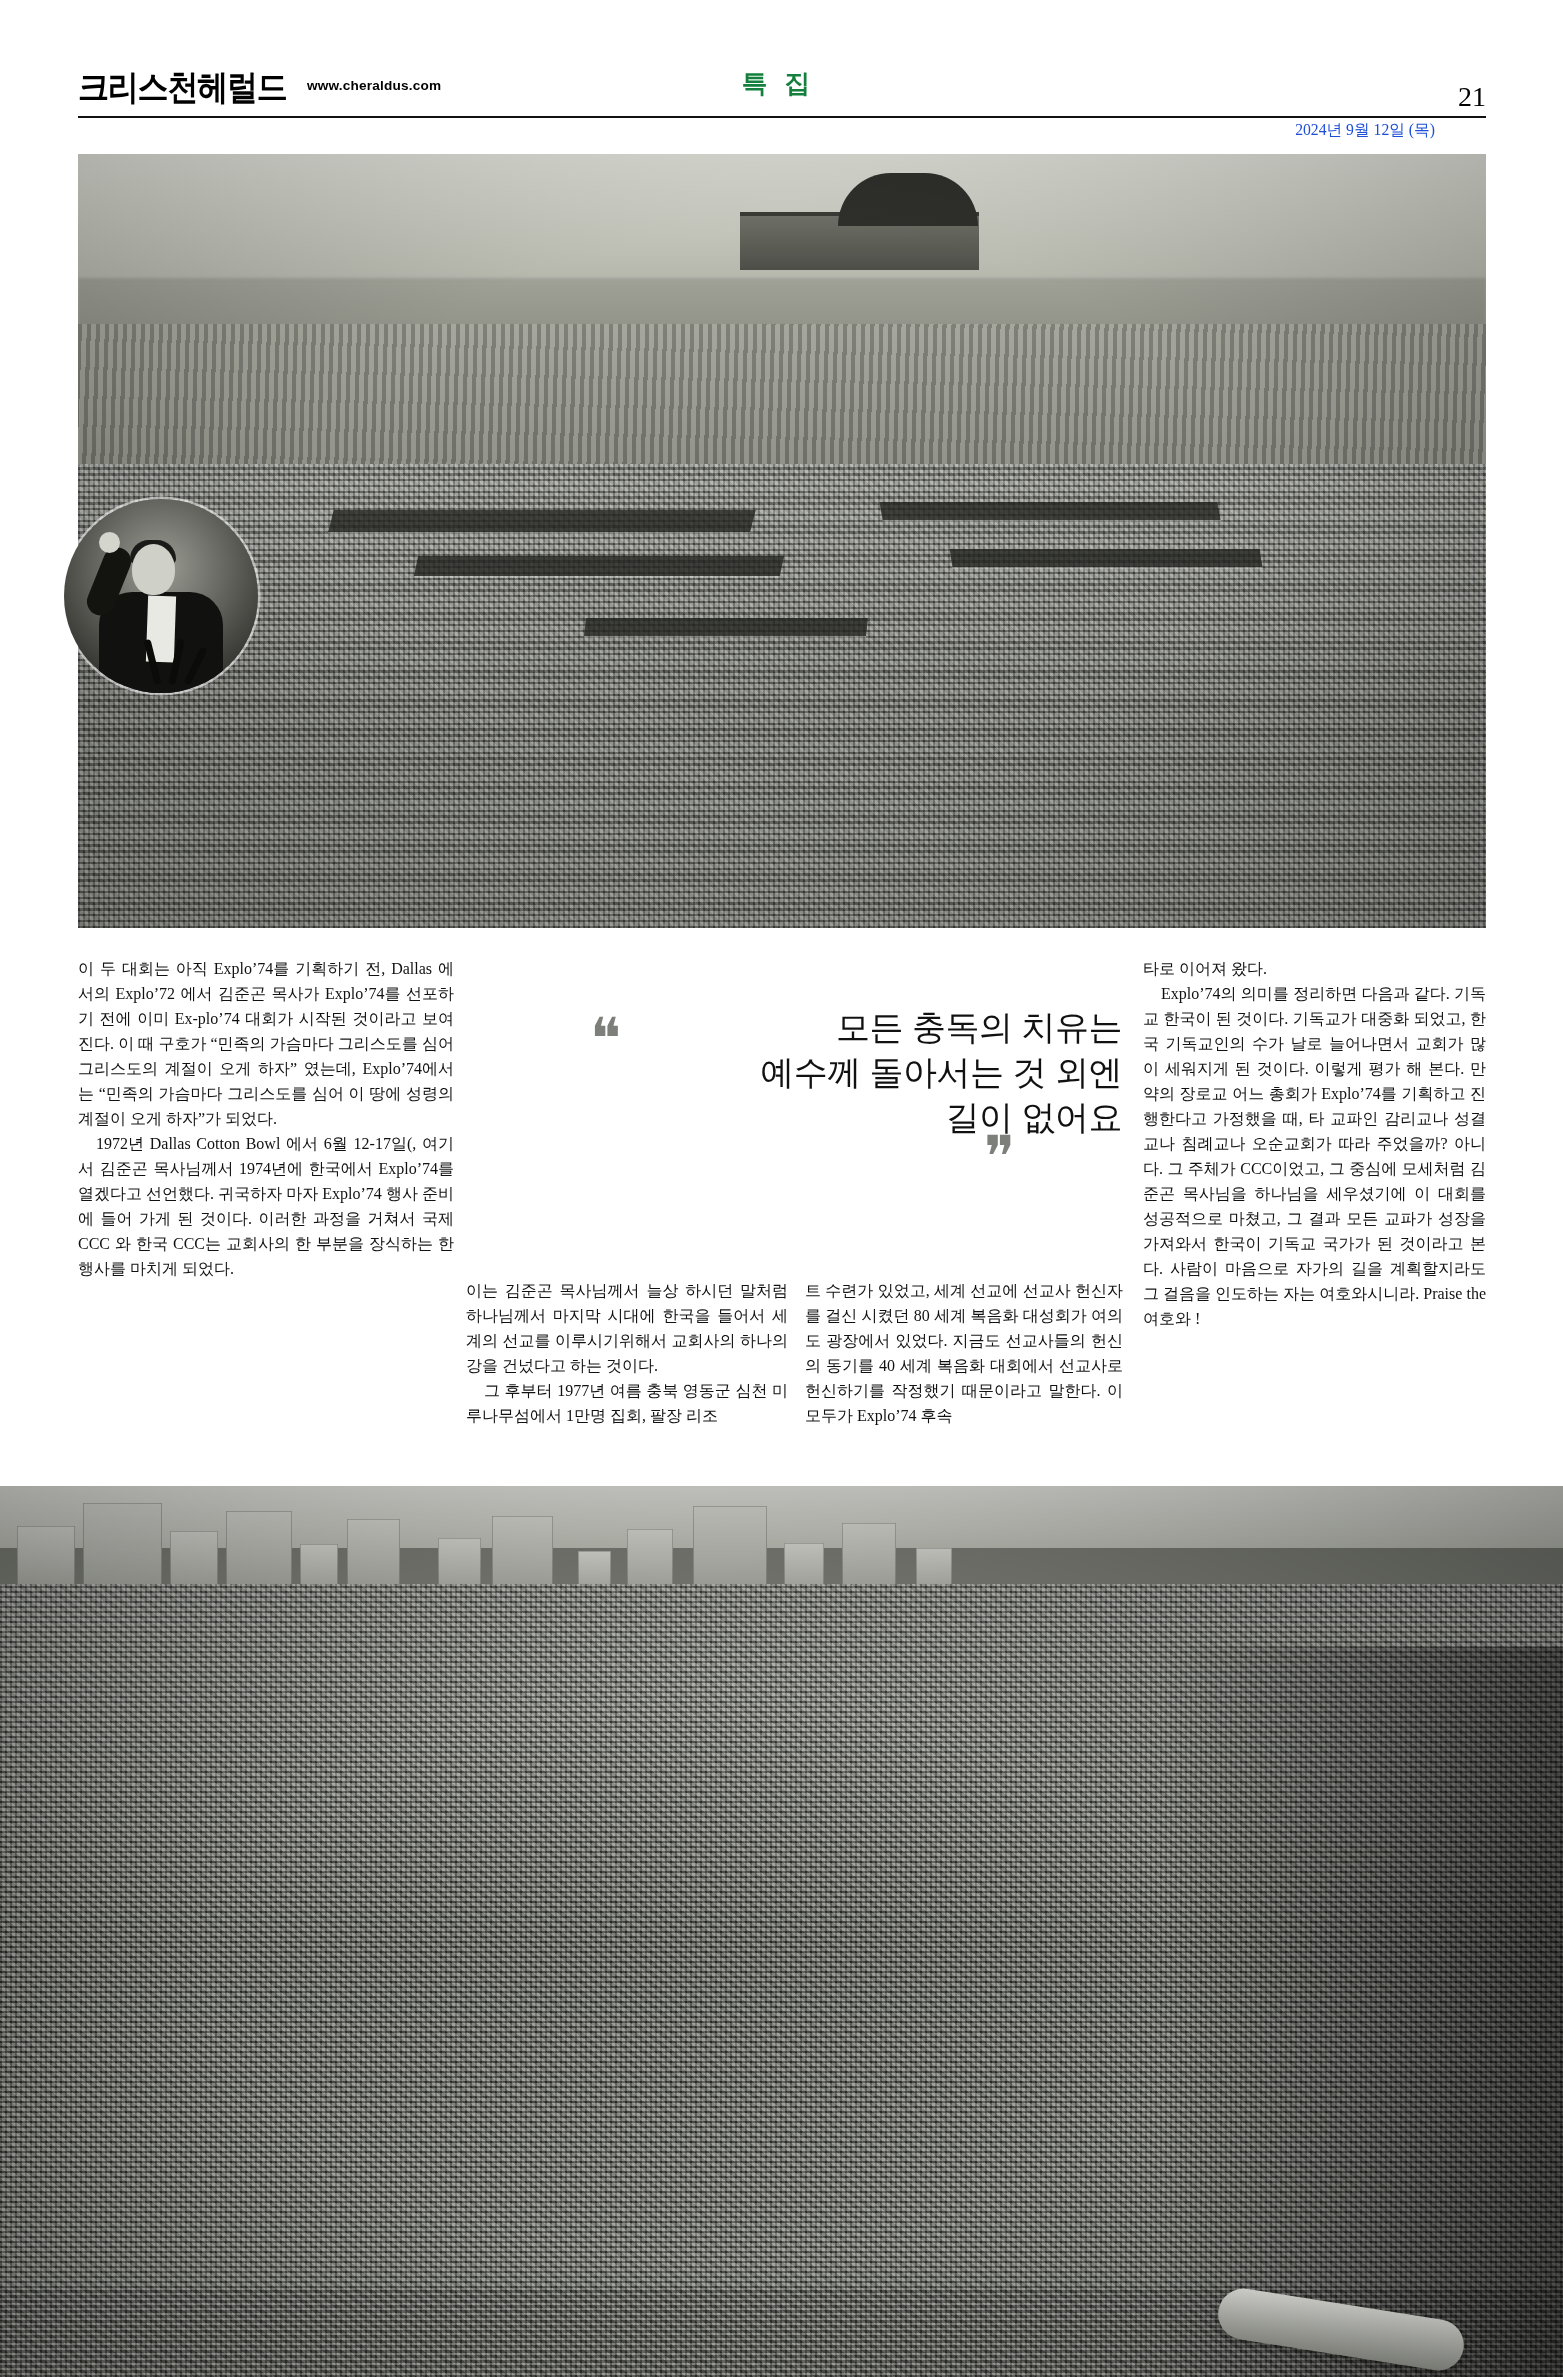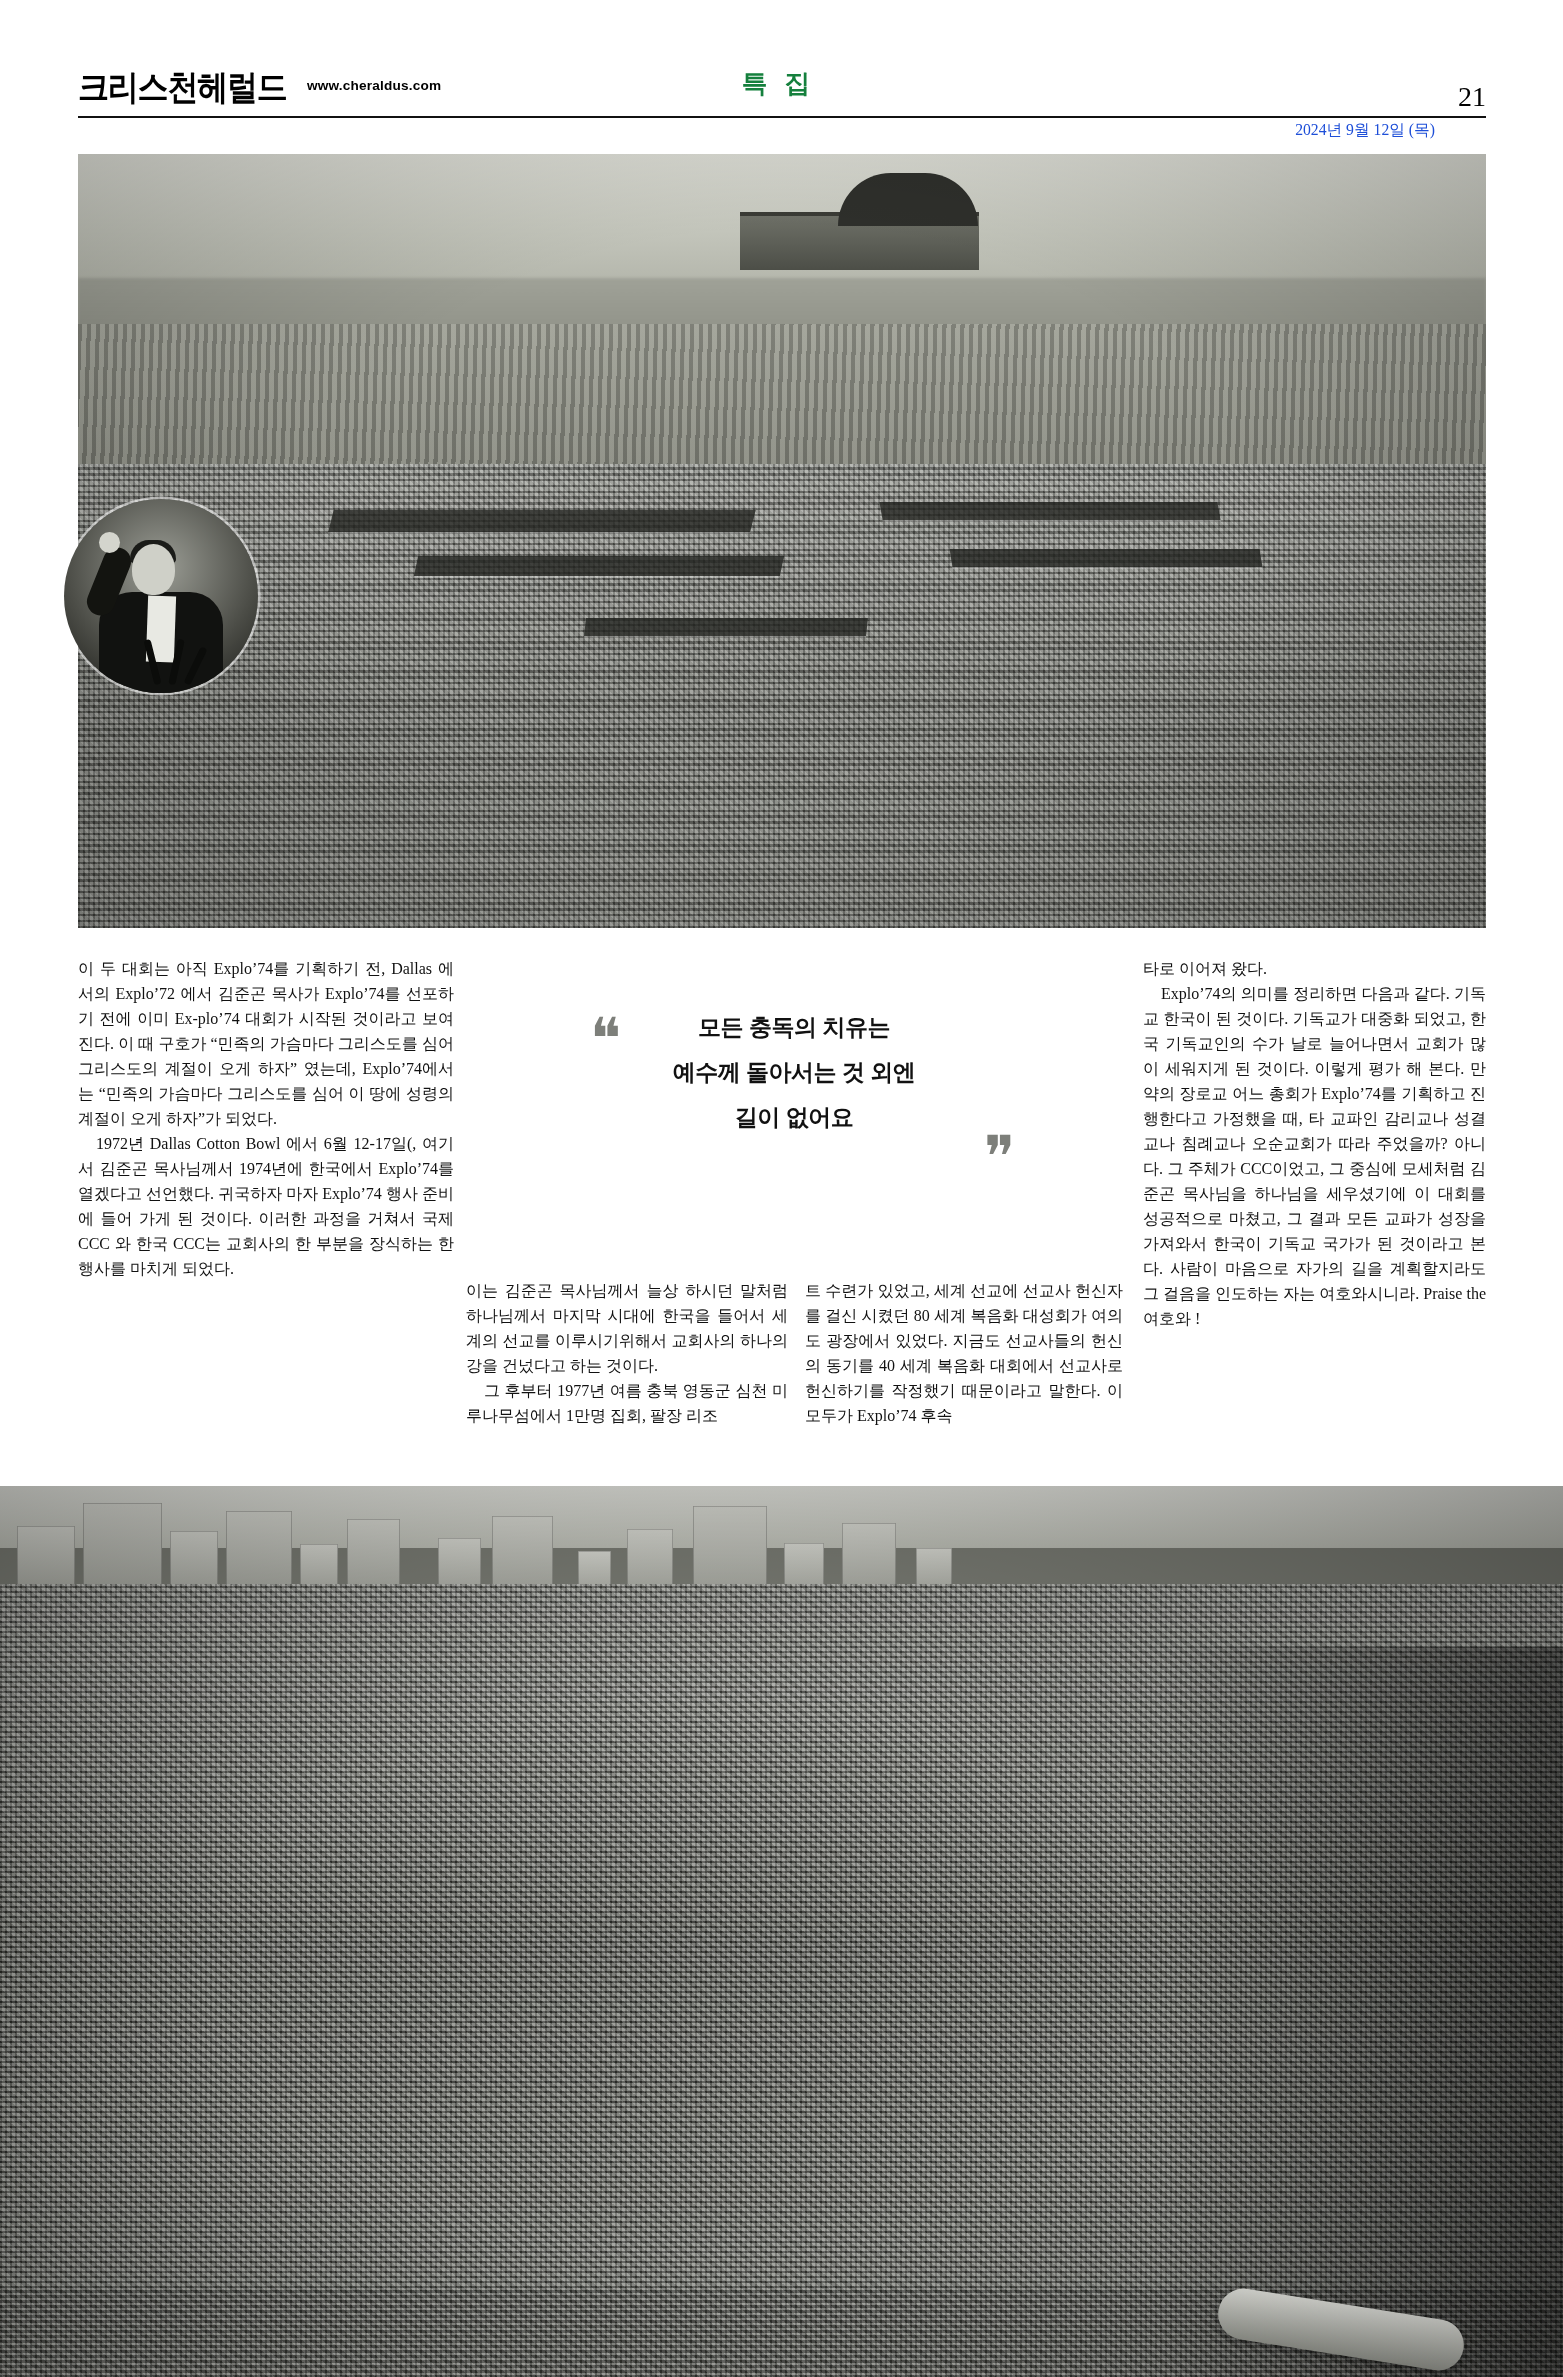--- a/index.html
+++ b/index.html
@@ -265,25 +265,26 @@
 
   .pullquote {
     position: absolute;
     left: 466px;
     top: 1005px;
     width: 656px;
     text-align: center;
   }
   .pullquote .pq-text {
     font-family: "Liberation Sans", sans-serif;
-    font-size: 23px;
+    font-size: 34px;
     line-height: 45px;
-    font-weight: 700;
+    font-weight: 400;
     color: #111;
     letter-spacing: -0.5px;
+    text-align: right;
   }
   .pq-mark {
     font-family: "Liberation Serif", serif;
     font-size: 58px;
     color: #7d7f7a;
     line-height: 0;
     position: absolute;
   }
   .pq-open { left: 124px; top: 35px; }
   .pq-close { left: 518px; top: 153px; }

